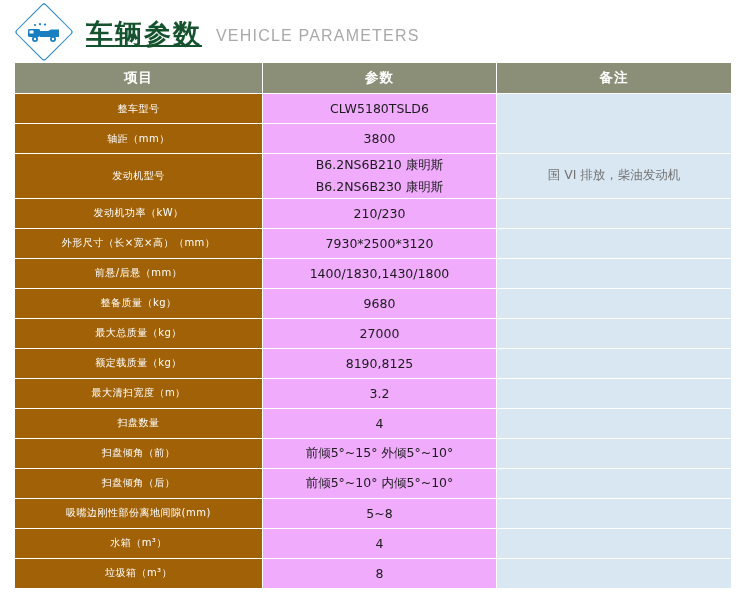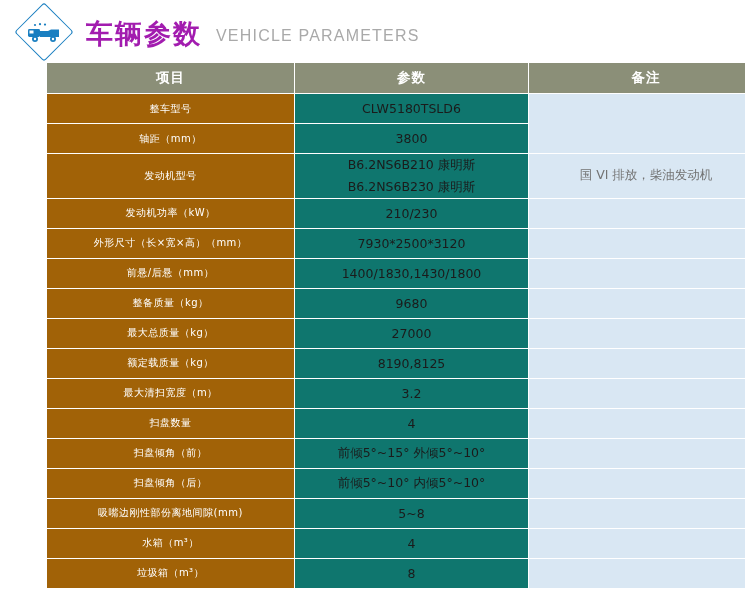--- a/index.html
+++ b/index.html
@@ -52,39 +52,39 @@
     top: 13px;
     width: 38px;
     height: 24px;
     display: flex;
     align-items: center;
     justify-content: center;
   }
   .title-cn {
     font-size: 27px;
     font-weight: bold;
-    color: #a21caf;
+    color: #14532d;
     letter-spacing: 2px;
     line-height: 1;
     margin-right: 14px;
     font-family: "DejaVu Sans", "Liberation Sans", sans-serif;
+    text-decoration: underline;
   }
   .title-en {
     font-size: 16px;
     color: #a9a9a9;
     letter-spacing: 1.2px;
     font-family: "Liberation Sans", sans-serif;
     padding-top: 6px;
   }
 
   
   .table-wrap {
     padding: 0 14px;
     box-sizing: border-box;
-    margin-left: 32px;
   }
   table.params {
     border-collapse: collapse;
     width: 717px;
     table-layout: fixed;
     font-family: "DejaVu Sans", "Liberation Sans", sans-serif;
   }
   table.params th, table.params td {
     border: 1px solid #ffffff;
     padding: 0;
@@ -104,21 +104,21 @@
   .col-remark { width: 235px; }
 
   td.item {
     background: #a16207;
     color: #ffffff;
     font-size: 10px;
     height: 29px;
     letter-spacing: 0.5px;
   }
   td.param {
-    background: #0f766e;
+    background: #f0abfc;
     color: #1b1b1b;
     font-size: 12.5px;
     height: 29px;
   }
   td.remark {
     background: #d9e7f3;
     color: #737373;
     font-size: 12.5px;
     height: 29px;
   }

